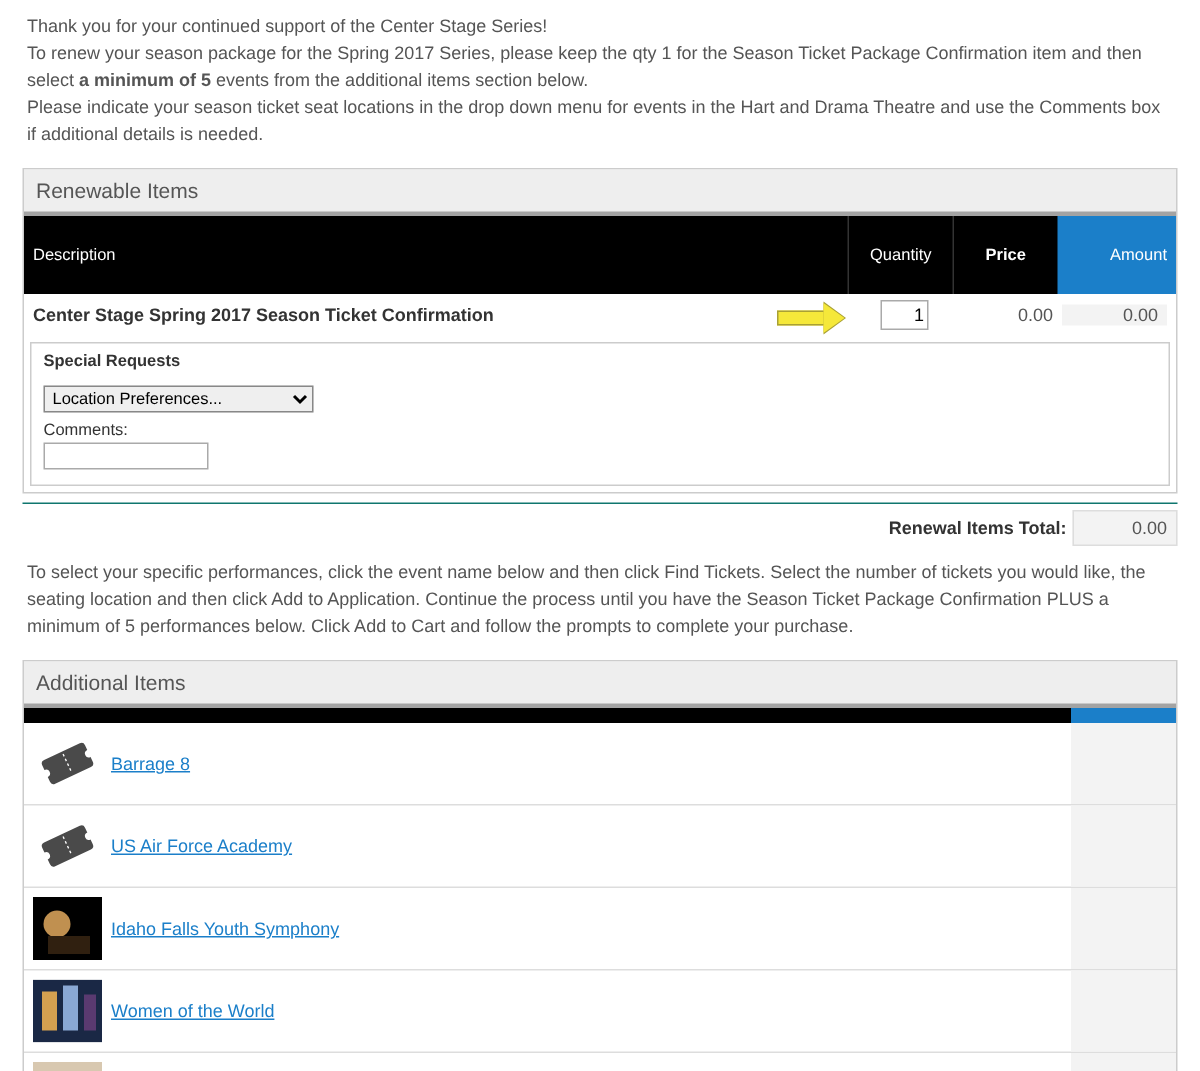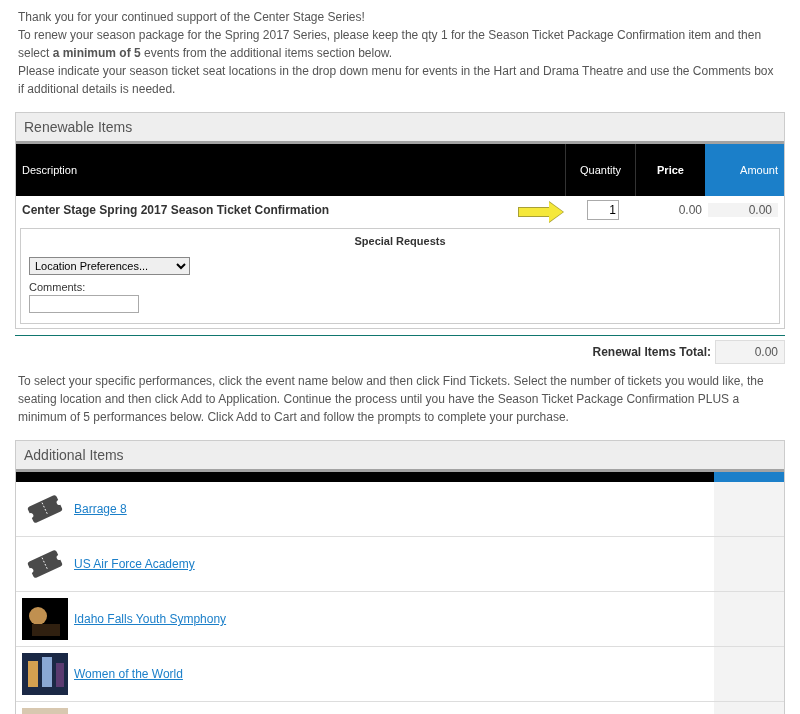--- a/index.html
+++ b/index.html
@@ -18,22 +18,22 @@
     .item-row .desc { flex: 1; font-weight: bold; color: #333; position: relative; }
     .arrow { position: absolute; right: 2px; top: -1px; width: 48px; height: 20px; }
     .arrow-body { background: #f5e83a; border: 1px solid #a8a035; width: 32px; height: 10px; position: absolute; left: 0; top: 5px; }
     .arrow-head { position: absolute; left: 31px; top: 0; width: 0; height: 0; border-top: 10px solid transparent; border-bottom: 10px solid transparent; border-left: 14px solid #f5e83a; }
     .arrow-head-border { position: absolute; left: 31px; top: -1px; width: 0; height: 0; border-top: 11px solid transparent; border-bottom: 11px solid transparent; border-left: 15px solid #a8a035; z-index: -1; }
     .item-row .qty { width: 70px; text-align: center; }
     .item-row .qty input { width: 32px; text-align: right; border: 1px solid #aaa; padding: 2px; font-size: 12px; }
     .item-row .price { width: 70px; text-align: right; padding-right: 6px; }
     .item-row .amount { width: 70px; text-align: right; padding-right: 6px; background: #f3f3f3; }
     .special { margin: 4px 4px 4px 4px; border: 1px solid #ccc; padding: 6px 8px 10px 8px; background: #fff; }
-    .special-title { text-align: center; font-weight: bold; font-size: 11px; color: #333; margin-bottom: 10px; }
-    .special select { width: 161px; font-size: 11px; border: 1px solid #888; padding: 1px; }
+    .special-title { text-align: left; font-weight: bold; font-size: 11px; color: #333; margin-bottom: 10px; }
+    .special select { width: 180px; font-size: 11px; border: 1px solid #888; padding: 1px; }
     .comments-label { font-size: 11px; margin-top: 6px; color: #333; }
     .comments-input { width: 110px; border: 1px solid #aaa; height: 18px; margin-top: 2px; }
     .renewal-total { margin: 6px 15px 0 15px; text-align: right; font-size: 12px; display: flex; justify-content: flex-end; align-items: center; border-top: 1px solid #0f766e; padding-top: 4px; }
     .renewal-total .label { font-weight: bold; color: #333; margin-right: 4px; }
     .renewal-total .val { width: 70px; background: #f3f3f3; padding: 4px 6px; text-align: right; border: 1px solid #ddd; }
     .additional-header-bar { display: flex; }
     .additional-header-bar .black { flex: 1; background: #000; height: 10px; }
     .additional-header-bar .blue { width: 70px; background: #1b7fc9; height: 10px; }
     .additional-item { display: flex; align-items: center; padding: 6px 6px; border-bottom: 1px solid #ddd; }
     .additional-item .thumb { width: 46px; height: 42px; margin-right: 6px; display: flex; align-items: center; justify-content: center; overflow: hidden; }

